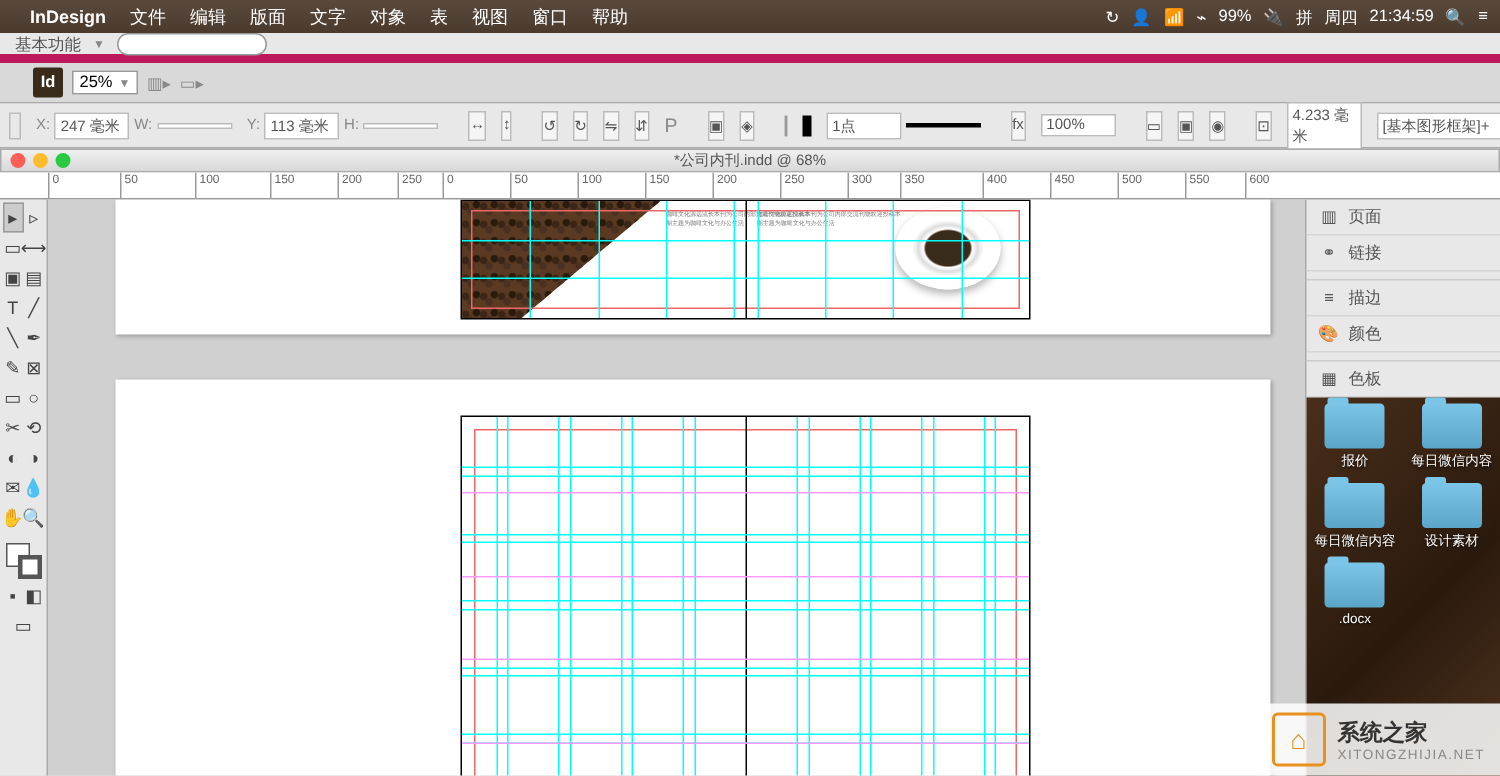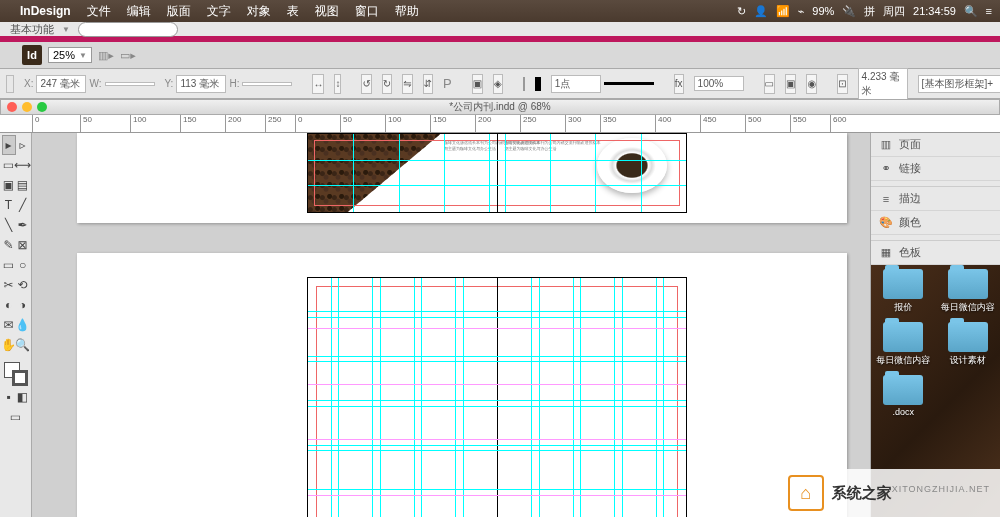--- a/index.html
+++ b/index.html
@@ -55,21 +55,21 @@
 .panels{width:130px;background:#e8e8e8;border-left:1px solid #aaa;display:flex;flex-direction:column}
 .panel-item{display:flex;align-items:center;padding:4px 8px;font-size:11px;color:#555;gap:6px;border-bottom:1px solid #d5d5d5}
 .panel-item .ic{width:14px;height:14px;display:flex;align-items:center;justify-content:center;font-size:11px}
 .desktop{flex:1;background:linear-gradient(135deg,#4a2e1a,#2a1a0e,#5a3a22);position:relative;padding:4px;display:grid;grid-template-columns:1fr 1fr;gap:8px;align-content:start}
 .folder{display:flex;flex-direction:column;align-items:center;gap:2px}
 .folder .ficon{width:40px;height:30px;background:linear-gradient(#7ac5e8,#5aa5c8);border-radius:3px;position:relative}
 .folder .ficon:before{content:"";position:absolute;top:-4px;left:2px;width:14px;height:5px;background:#7ac5e8;border-radius:2px 2px 0 0}
 .folder .flbl{font-size:9px;color:#fff;text-align:center;text-shadow:0 1px 2px rgba(0,0,0,.8)}
 .watermark{position:absolute;right:0;bottom:0;display:flex;align-items:center;gap:8px;background:rgba(255,255,255,.85);padding:6px 10px;border-radius:4px 0 0 0}
 .wm-logo{width:36px;height:36px;border:2px solid #e89020;border-radius:4px;display:flex;align-items:center;justify-content:center;color:#e89020;font-size:18px}
-.wm-t{display:flex;}
+.wm-t{display:flex;flex-direction:column}
 .wm-t .cn{font-size:15px;font-weight:bold;color:#333}
 .wm-t .en{font-size:9px;color:#888;letter-spacing:1px}
 .swatch{width:14px;height:14px}
 </style>
 </head>
 <body>
 
 <div class="menubar">
   <span class="apple"></span>
   <span class="m" style="font-weight:bold">InDesign</span>

